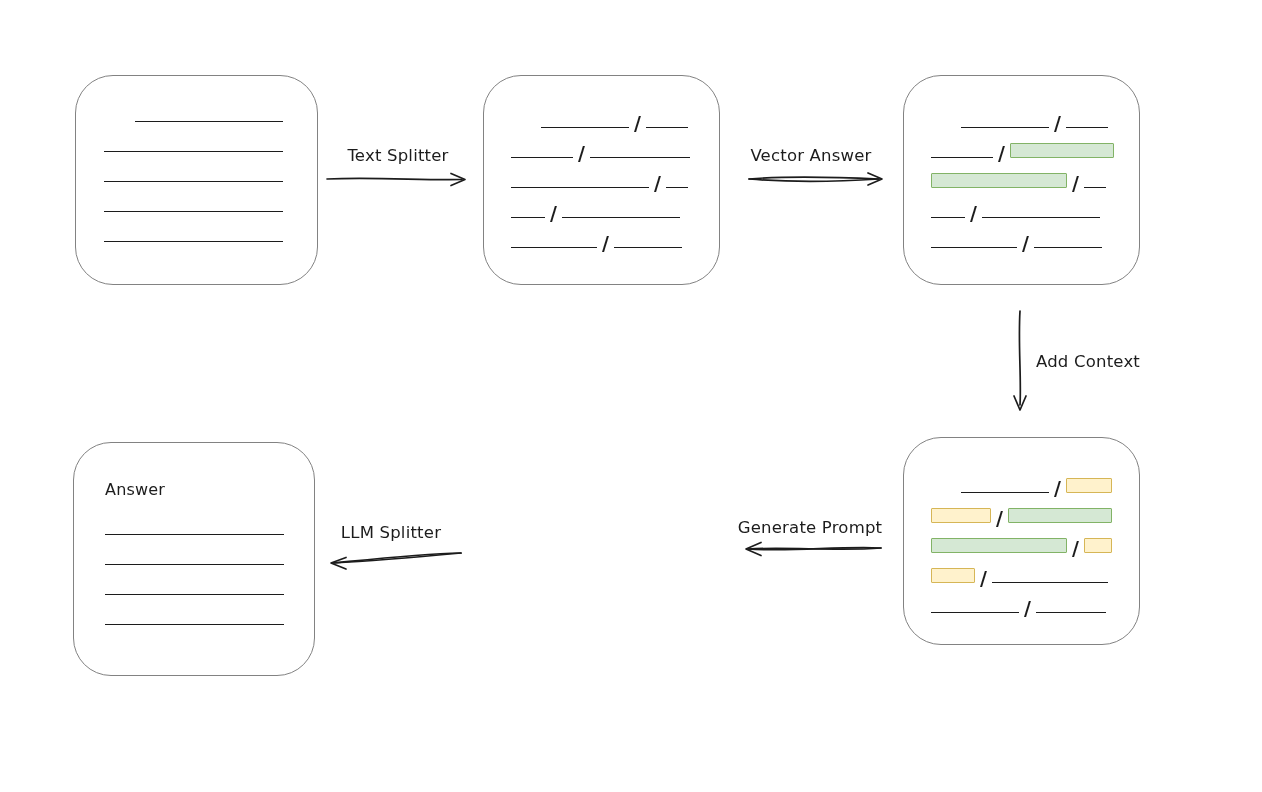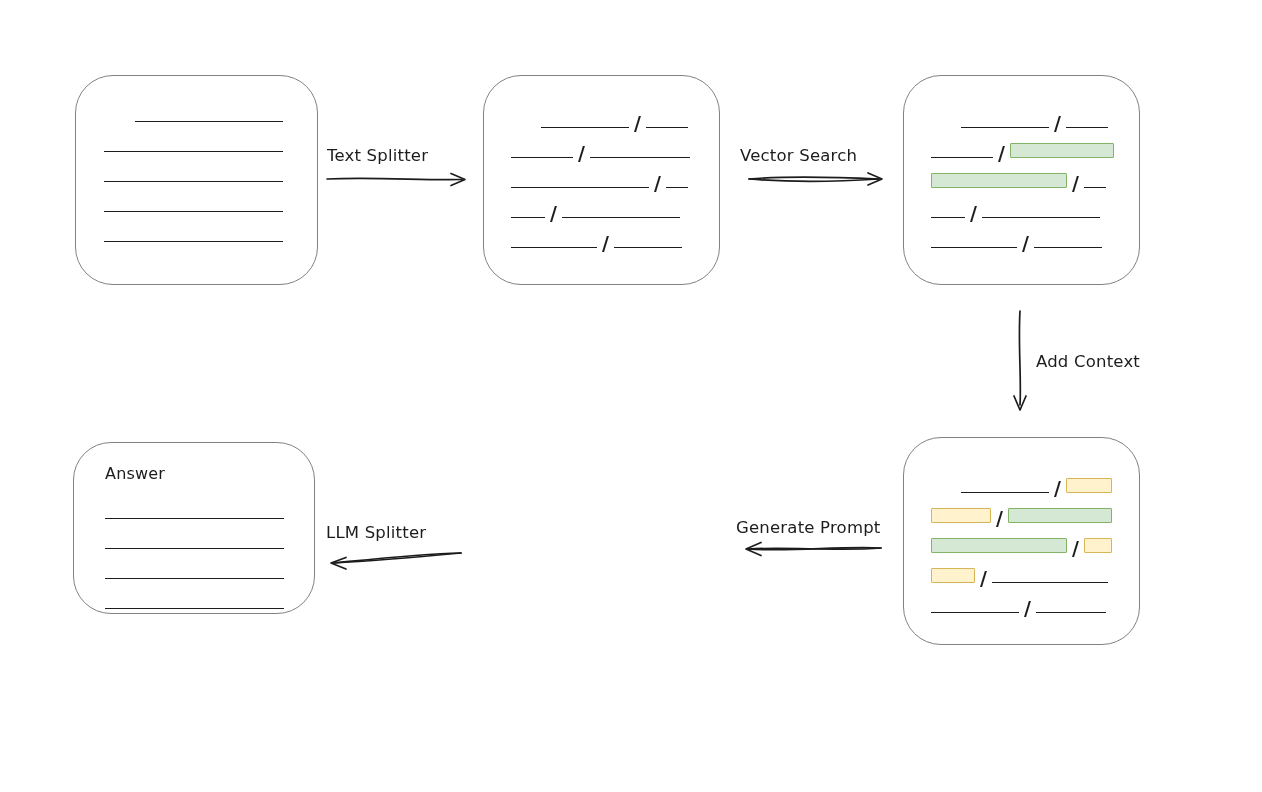--- a/index.html
+++ b/index.html
@@ -7,42 +7,42 @@
   .canvas{position:relative;width:1262px;height:792px;background:#ffffff;overflow:hidden;}
 
   
   .dbox{position:absolute;box-sizing:border-box;background:#fff;
         border:1.2px solid var(--box-border,#828282);border-radius:38px;}
   #box-document{left:75px;top:75px;width:243px;height:210px;padding:16px 28px 0 28px;}
   #box-chunks  {left:483px;top:75px;width:237px;height:210px;padding:22px 24px 0 27px;}
   #box-matched {left:903px;top:75px;width:237px;height:210px;padding:22px 24px 0 27px;}
   #box-context {left:903px;top:437px;width:237px;height:208px;padding:25px 24px 0 27px;}
   #box-prompt  {left:482px;top:442px;width:231px;height:208px;padding:21px 20px 0 28px;}
-  #box-answer  {left:73px;top:442px;width:242px;height:172px;padding:21px 28px 0 31px;}
+  #box-answer  {left:73px;top:442px;width:242px;height:234px;padding:37px 28px 0 31px;}
 
   
   .seg-row{display:flex;align-items:flex-end;height:30px;}
   .seg-line{display:inline-block;height:0;border-bottom:1.8px solid var(--ink,#1c1c1c);flex:0 0 auto;}
   .chip{display:inline-block;height:15px;flex:0 0 auto;border-radius:1px;box-sizing:border-box;}
   .chip.green {background:var(--green-fill,#d5e8d4);border:1.4px solid var(--green-border,#82b366);}
   .chip.yellow{background:var(--yellow-fill,#fff2cc);border:1.4px solid var(--yellow-border,#d6b656);}
   .chip.red   {background:var(--red-fill,#f8cecc);border:1.4px solid var(--red-border,#b85450);}
   .slash{font-size:19px;line-height:14px;margin:0 5px;transform:translateY(2px);
          color:var(--ink,#1c1c1c);font-weight:600;flex:0 0 auto;}
   .chip-row{margin-bottom:15px;line-height:0;}
   .box-heading{font-size:16px;color:var(--ink,#1c1c1c);height:20px;margin-bottom:10px;letter-spacing:.2px;}
   .box-heading.heading-2{margin-top:16px;margin-bottom:9px;}
   #box-answer .box-heading{margin-bottom:5px;}
 
   
   .arrow-svg{position:absolute;overflow:visible;}
   .arrow-svg path{stroke:var(--ink,#1c1c1c);stroke-width:1.7;fill:none;
                   stroke-linecap:round;stroke-linejoin:round;}
   .arrow-label{position:absolute;font-size:16.5px;color:var(--ink,#1c1c1c);
-               letter-spacing:.2px;white-space:nowrap;}
+               text-align:center;letter-spacing:.2px;white-space:nowrap;}
   .caption{position:absolute;left:783px;top:684px;font-size:17px;
            color:var(--ink,#1c1c1c);letter-spacing:.2px;white-space:nowrap;}
 </style>
 </head>
 <body>
 
 <div class="canvas">
 
   <div class="dbox" id="box-document">
       <div class="seg-row" style="padding-left: 31px;">
@@ -162,21 +162,21 @@
         <span class="seg-line" style="width: 179px;"></span>
       </div>
     </div>
 
   <div class="arrow-label" style="left:327px;top:146px;width:142px;">Text Splitter</div>
   <svg class="arrow-svg" style="left:325px;top:168px;" width="146" height="26" viewBox="0 0 146 26">
     <path d="M2,11 C50,9 100,12.5 137,11.5"></path>
     <path d="M126,5.5 L140,11.5 L126,17.5"></path>
   </svg>
 
-  <div class="arrow-label" style="left:740px;top:146px;width:142px;">Vector Search</div>
+  <div class="arrow-label" style="left:740px;top:146px;width:142px;">Vector Answer</div>
   <svg class="arrow-svg" style="left:746px;top:167px;" width="142" height="26" viewBox="0 0 142 26">
     <path d="M3,12 C45,8.5 100,10.5 133,12"></path>
     <path d="M3,12 C45,15.5 95,14.5 133,12"></path>
     <path d="M122,6 L136,12 L122,18"></path>
   </svg>
 
   <div class="arrow-label" style="left:1036px;top:352px;text-align:center;">Add Context</div>
   <svg class="arrow-svg" style="left:1007px;top:309px;" width="26" height="110" viewBox="0 0 26 110">
     <path d="M13,2 C11,35 14.5,70 13,96"></path>
     <path d="M7,87 L13,101 L19,87"></path>

